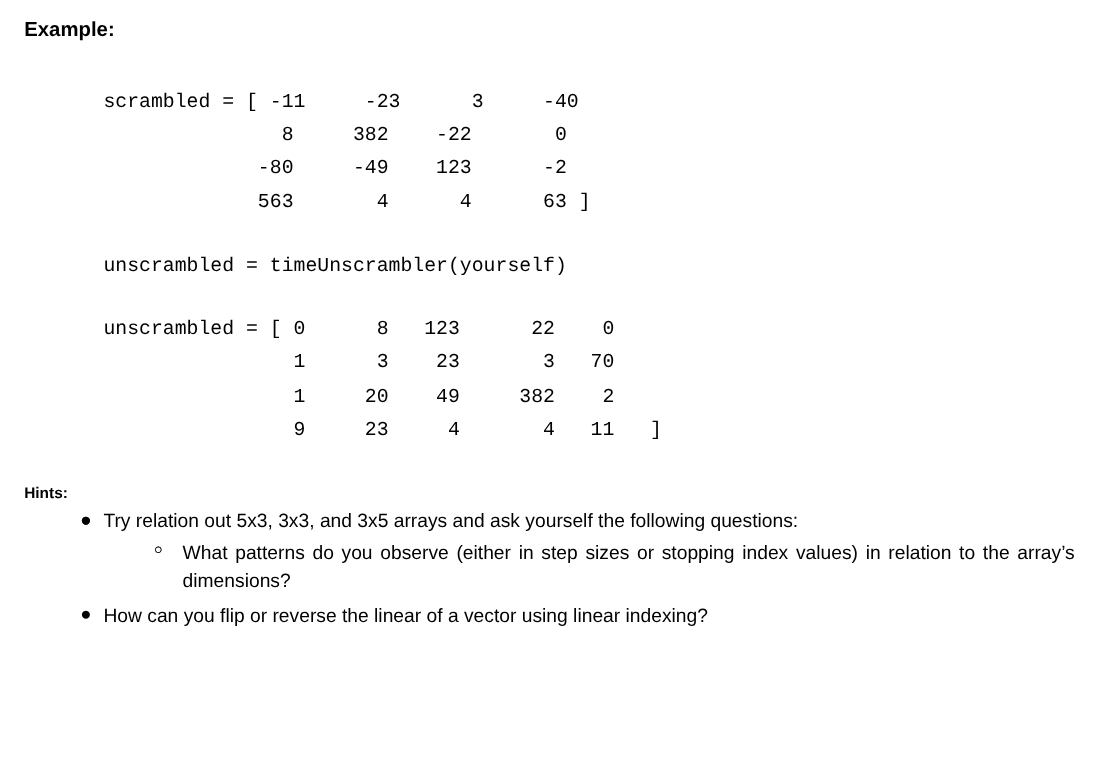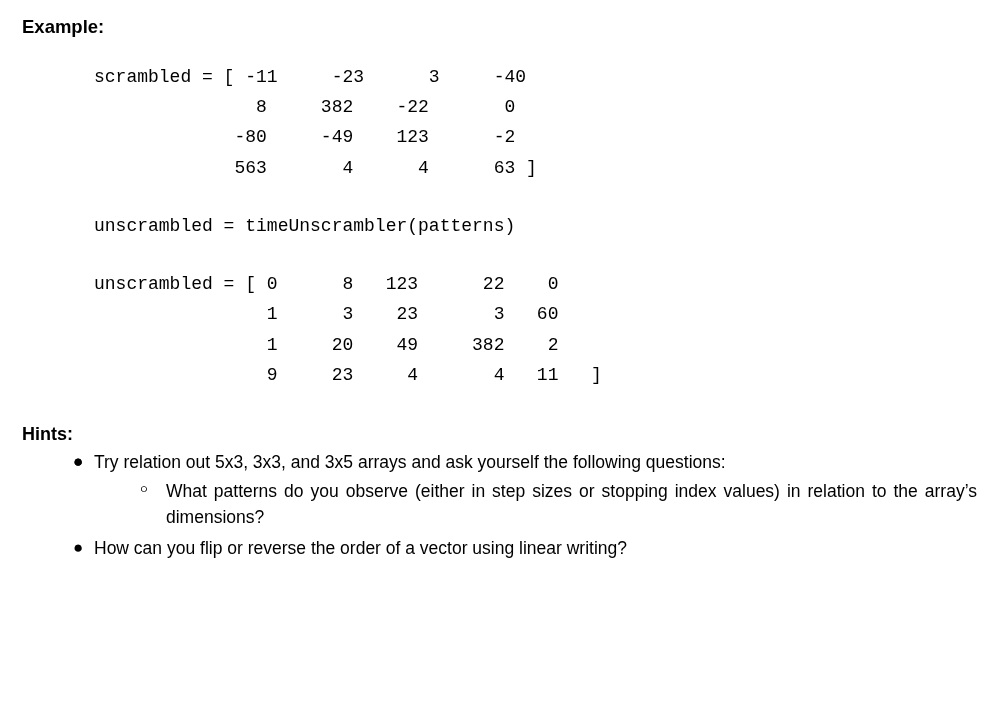--- a/index.html
+++ b/index.html
@@ -23,31 +23,31 @@
     font-size: 18.5px;
     font-weight: bold;
     margin: 0 0 0 0;
     line-height: 1.4;
   }
   .code-block {
     font-family: "Liberation Mono", "DejaVu Sans Mono", monospace;
     font-size: 18px;
     line-height: 1.68;
     margin-left: 72px;
-    margin-top: 22px;
+    margin-top: 38px;
     white-space: pre;
   }
   .code-block.second {
     margin-top: 28px;
   }
   .code-block.third {
     margin-top: 28px;
   }
   .hints-heading {
-    font-size: 18px;
+    font-size: 14px;
     font-weight: bold;
     margin: 34px 0 0 0;
   }
   ul.level1 {
     list-style: none;
     margin: 4px 0 0 0;
     padding: 0;
   }
   ul.level1 > li {
     position: relative;
@@ -94,24 +94,24 @@
 
 <div class="page">
 
   <h2 class="section-heading">Example:</h2>
 
   <div class="code-block">scrambled = [ -11     -23      3     -40
                8     382    -22       0
              -80     -49    123      -2
              563       4      4      63 ]</div>
 
-  <div class="code-block second">unscrambled = timeUnscrambler(patterns)</div>
+  <div class="code-block second">unscrambled = timeUnscrambler(yourself)</div>
 
   <div class="code-block third">unscrambled = [ 0      8   123      22    0
-                1      3    23       3   60
+                1      3    23       3   70
                 1     20    49     382    2
                 9     23     4       4   11   ]</div>
 
   <h2 class="hints-heading">Hints:</h2>
 
   <ul class="level1">
     <li>
       <span class="bullet">●</span>
     </li>
     <li>
@@ -122,17 +122,17 @@
           <span class="bullet-hollow">○</span>
         </li>
         <li>
           <span class="bullet-hollow">○</span>
           <span>What patterns do you observe (either in step sizes or stopping index values) in relation to the array’s dimensions?</span>
         </li>
       </ul>
     </li>
     <li class="nowrap-last">
       <span class="bullet">●</span>
-      <span>How can you flip or reverse the order of a vector using linear writing?</span>
+      <span>How can you flip or reverse the linear of a vector using linear indexing?</span>
     </li>
   </ul>
 
 </div>
 
 </body></html>

